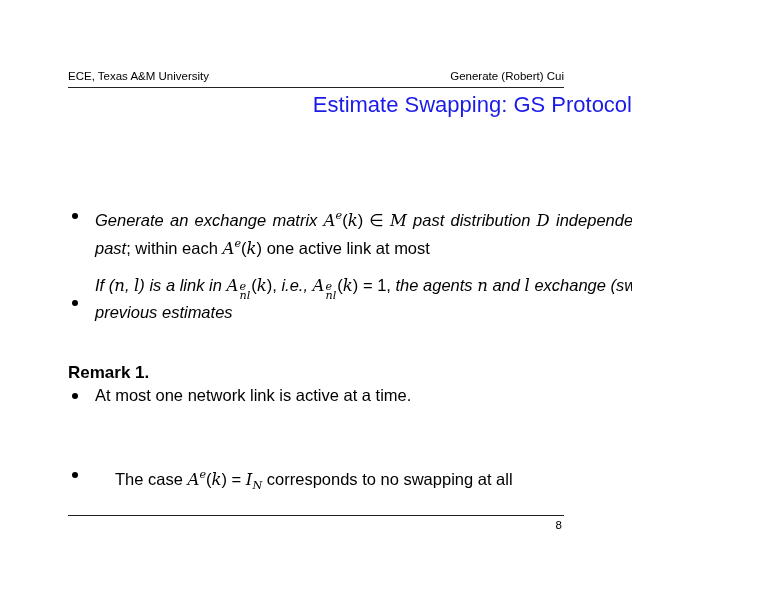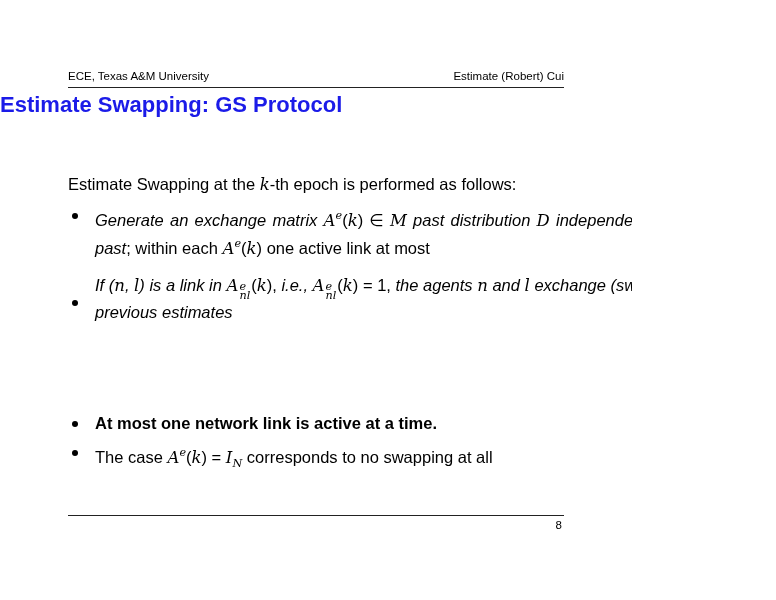--- a/index.html
+++ b/index.html
@@ -4,30 +4,30 @@
 <style>
   html,body{margin:0;padding:0;background:#fff;}
   .slide{
     position:relative;width:632px;height:600px;background:#ffffff;
     font-family:"Liberation Sans",sans-serif;color:#000;overflow:hidden;
   }
   
   .header{position:absolute;left:68px;right:68px;top:70px;display:flex;justify-content:space-between;font-size:11.5px;}
   .header-rule{position:absolute;left:68px;right:68px;top:87px;border-top:1.4px solid #222;}
   
-  .title{position:absolute;left:0;right:0;top:92px;margin:0;text-align:left;font-size:22px;font-weight:bold;}
+  .title{position:absolute;left:0;right:0;top:92px;margin:0;text-align:right;font-size:22px;font-weight:normal;}
   
   .block{position:absolute;left:68px;width:640px;font-size:16.5px;line-height:23px;}
   .intro{top:156px;}
   .bullet{display:flex;}
   .b1{top:204px;}
   .b2{top:274px;align-items:center;}
   .remark{top:344px;font-weight:bold;font-size:17px;}
-  .b3{top:412px;font-weight:bold;}
-  .b4{top:441px;}
+  .b3{top:384px;}
+  .b4{top:463px;gap:20px;}
   .dot{flex:0 0 27px;}
   .dot::before{content:'';display:block;width:6px;height:6px;border-radius:50%;background:#000;margin-top:9px;margin-left:4px;}
   .btext{flex:1 1 auto;}
   .b1 .btext{text-align:justify;}
   
   .m,.cal{font-family:"DejaVu Serif",serif;font-style:italic;}
   .sym{font-family:"DejaVu Sans",sans-serif;font-style:normal;}
   sup{font-size:0.68em;}
   sub{font-size:0.68em;}
   .ss{display:inline-block;vertical-align:-0.5em;line-height:0.85;text-align:left;margin:0 1px;}
@@ -36,38 +36,38 @@
   .footer-rule{position:absolute;left:68px;right:68px;top:515px;border-top:1.4px solid #222;}
   .page-number{position:absolute;right:70px;top:519px;font-size:11.5px;}
 </style>
 </head>
 <body>
 
 <div class="slide">
 
   <div class="header">
     <span>ECE, Texas A&amp;M University</span>
-    <span>Estimate (Robert) Cui</span>
+    <span>Generate (Robert) Cui</span>
   </div>
   <div class="header-rule"></div>
 
   <h1 class="title" style="color: rgb(27, 27, 232);">Estimate Swapping: GS Protocol</h1>
 
-  <p class="block intro">Estimate Swapping at the <span class="m">k</span>-th epoch is performed as follows:</p>
 
   <div class="block bullet b1">
     <span class="dot"></span>
     <div class="btext"><i>Generate an exchange matrix</i> <span class="m">A</span><sup class="m">e</sup>(<span class="m">k</span>) <span class="sym">∈</span> <span class="cal">M</span> <i>past distribution</i> <span class="cal">D</span> <i>independently of the past</i>; within each <span class="m">A</span><sup class="m">e</sup>(<span class="m">k</span>) one active link at most</div>
   </div>
 
   <div class="block bullet b2">
     <span class="dot"></span>
     <div class="btext"><i>If</i> <i>(<span class="m">n</span>, <span class="m">l</span>) is a link in</i> <span class="m">A</span><span class="ss"><span class="t">e</span><span class="b">nl</span></span>(<span class="m">k</span>), <i>i.e.,</i> <span class="m">A</span><span class="ss"><span class="t">e</span><span class="b">nl</span></span>(<span class="m">k</span>) = 1, <i>the agents</i> <span class="m">n</span> <i>and</i> <span class="m">l</span> <i>exchange (swap) their previous estimates</i></div>
   </div>
 
+  <p class="block remark">Remark 1.</p>
 
   <div class="block bullet b3">
     <span class="dot"></span>
     <div class="btext">At most one network link is active at a time.</div>
   </div>
 
   <div class="block bullet b4">
     <span class="dot"></span>
     <div class="btext">The case <span class="m">A</span><sup class="m">e</sup>(<span class="m">k</span>) = <span class="m">I</span><sub class="m">N</sub> corresponds to no swapping at all</div>
   </div>

